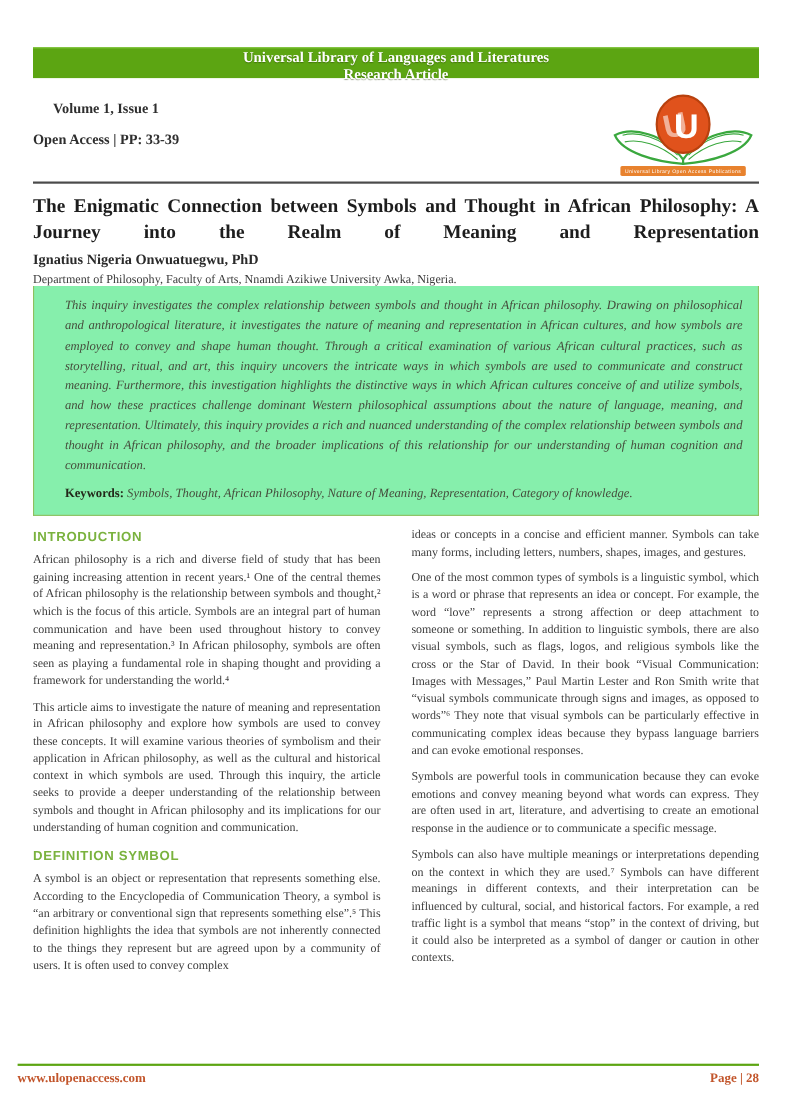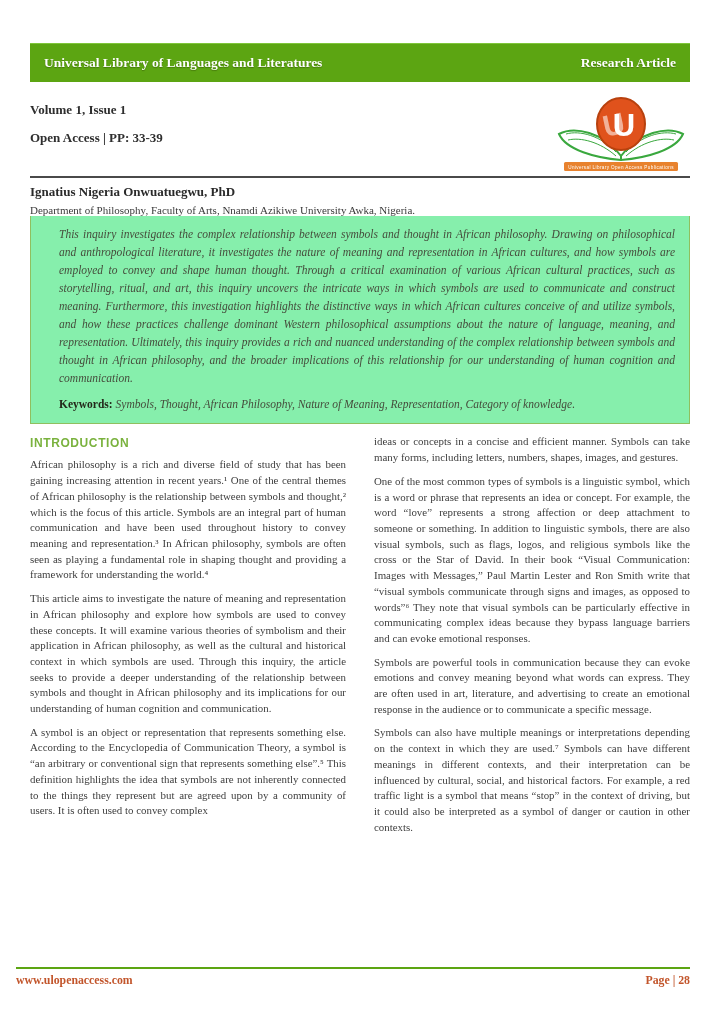--- a/index.html
+++ b/index.html
@@ -11,43 +11,44 @@
     background: #ffffff;
     font-family: "Liberation Serif", serif;
     color: #3d3d3d;
     overflow: hidden;
   }
   .inner { padding: 0 30px; }
 
   
   .header-bar {
     margin-top: 43px;
-    height: 39px;
+    height: 28px;
     background: #5ca512;
     border-top: 1px solid #7fc63a;
     display: flex;
     align-items: center;
     justify-content: space-between;
     padding: 0 14px;
     color: #ffffff;
     font-weight: bold;
     font-size: 13.5px;
     text-shadow: 0 1px 1px rgba(40,60,0,0.45);
+    flex-direction: column;
   }
 
   
   .meta-row {
     display: flex;
     justify-content: space-between;
     align-items: flex-start;
     margin-top: 14px;
     height: 76px;
   }
   .meta-left { padding-top: 6px; font-weight: bold; font-size: 13px; color: #2e2e2e; }
-  .meta-left .line { margin-bottom: 12px; }
+  .meta-left .line { margin-bottom: 12px; text-align: center; }
   .logo-wrap { width: 134px; height: 76px; margin-right: 2px; }
 
   .title-rule { border: none; border-top: 2px solid #4a4a4a; margin-top: 4px; }
 
   h1.article-title {
     margin-top: 9px;
     font-size: 17.6px;
     line-height: 1.32;
     color: #1d1d1d;
     text-align: justify;
@@ -166,37 +167,39 @@
           <text x="70" y="40" font-family="Liberation Sans, sans-serif" font-size="31" font-weight="bold" fill="#ffffff" text-anchor="middle">U</text>
 
           <rect x="10" y="66" width="114" height="9" rx="1.5" fill="#e8822e"></rect>
           <text x="67" y="72.5" font-family="Liberation Sans, sans-serif" font-size="4.6" fill="#ffffff" text-anchor="middle" letter-spacing="0.4">Universal Library Open Access Publications</text>
         </svg>
       </div>
     </div>
 
     <hr class="title-rule">
 
+    <h1 class="article-title">The Enigmatic Connection between Symbols and Thought in African Philosophy: A Journey into the Realm of Meaning and Representation</h1>
     <div class="author">Ignatius Nigeria Onwuatuegwu, PhD</div>
     <div class="affiliation">Department of Philosophy, Faculty of Arts, Nnamdi Azikiwe University Awka, Nigeria.</div>
 
     <div class="abstract-box">
       <div class="abs-text">This inquiry investigates the complex relationship between symbols and thought in African philosophy. Drawing on philosophical and anthropological literature, it investigates the nature of meaning and representation in African cultures, and how symbols are employed to convey and shape human thought. Through a critical examination of various African cultural practices, such as storytelling, ritual, and art, this inquiry uncovers the intricate ways in which symbols are used to communicate and construct meaning. Furthermore, this investigation highlights the distinctive ways in which African cultures conceive of and utilize symbols, and how these practices challenge dominant Western philosophical assumptions about the nature of language, meaning, and representation. Ultimately, this inquiry provides a rich and nuanced understanding of the complex relationship between symbols and thought in African philosophy, and the broader implications of this relationship for our understanding of human cognition and communication.</div>
       <div class="keywords-line">
         <span class="kw-label">Keywords:</span>
         <span> </span>
         <span class="kw-text">Symbols, Thought, African Philosophy, Nature of Meaning, Representation, Category of knowledge.</span>
       </div>
     </div>
 
     <div class="columns">
       <div class="col">
         <div class="section-heading">INTRODUCTION</div>
         <p>African philosophy is a rich and diverse field of study that has been gaining increasing attention in recent years.¹ One of the central themes of African philosophy is the relationship between symbols and thought,² which is the focus of this article. Symbols are an integral part of human communication and have been used throughout history to convey meaning and representation.³ In African philosophy, symbols are often seen as playing a fundamental role in shaping thought and providing a framework for understanding the world.⁴</p>
         <p>This article aims to investigate the nature of meaning and representation in African philosophy and explore how symbols are used to convey these concepts. It will examine various theories of symbolism and their application in African philosophy, as well as the cultural and historical context in which symbols are used. Through this inquiry, the article seeks to provide a deeper understanding of the relationship between symbols and thought in African philosophy and its implications for our understanding of human cognition and communication.</p>
+        <div class="section-heading heading-gap">DEFINITION SYMBOL</div>
         <p>A symbol is an object or representation that represents something else. According to the Encyclopedia of Communication Theory, a symbol is “an arbitrary or conventional sign that represents something else”.⁵ This definition highlights the idea that symbols are not inherently connected to the things they represent but are agreed upon by a community of users. It is often used to convey complex</p>
       </div>
       <div class="col">
         <p>ideas or concepts in a concise and efficient manner. Symbols can take many forms, including letters, numbers, shapes, images, and gestures.</p>
         <p>One of the most common types of symbols is a linguistic symbol, which is a word or phrase that represents an idea or concept. For example, the word “love” represents a strong affection or deep attachment to someone or something. In addition to linguistic symbols, there are also visual symbols, such as flags, logos, and religious symbols like the cross or the Star of David. In their book “Visual Communication: Images with Messages,” Paul Martin Lester and Ron Smith write that “visual symbols communicate through signs and images, as opposed to words”⁶ They note that visual symbols can be particularly effective in communicating complex ideas because they bypass language barriers and can evoke emotional responses.</p>
         <p>Symbols are powerful tools in communication because they can evoke emotions and convey meaning beyond what words can express. They are often used in art, literature, and advertising to create an emotional response in the audience or to communicate a specific message.</p>
         <p>Symbols can also have multiple meanings or interpretations depending on the context in which they are used.⁷ Symbols can have different meanings in different contexts, and their interpretation can be influenced by cultural, social, and historical factors. For example, a red traffic light is a symbol that means “stop” in the context of driving, but it could also be interpreted as a symbol of danger or caution in other contexts.</p>
       </div>
     </div>
 

